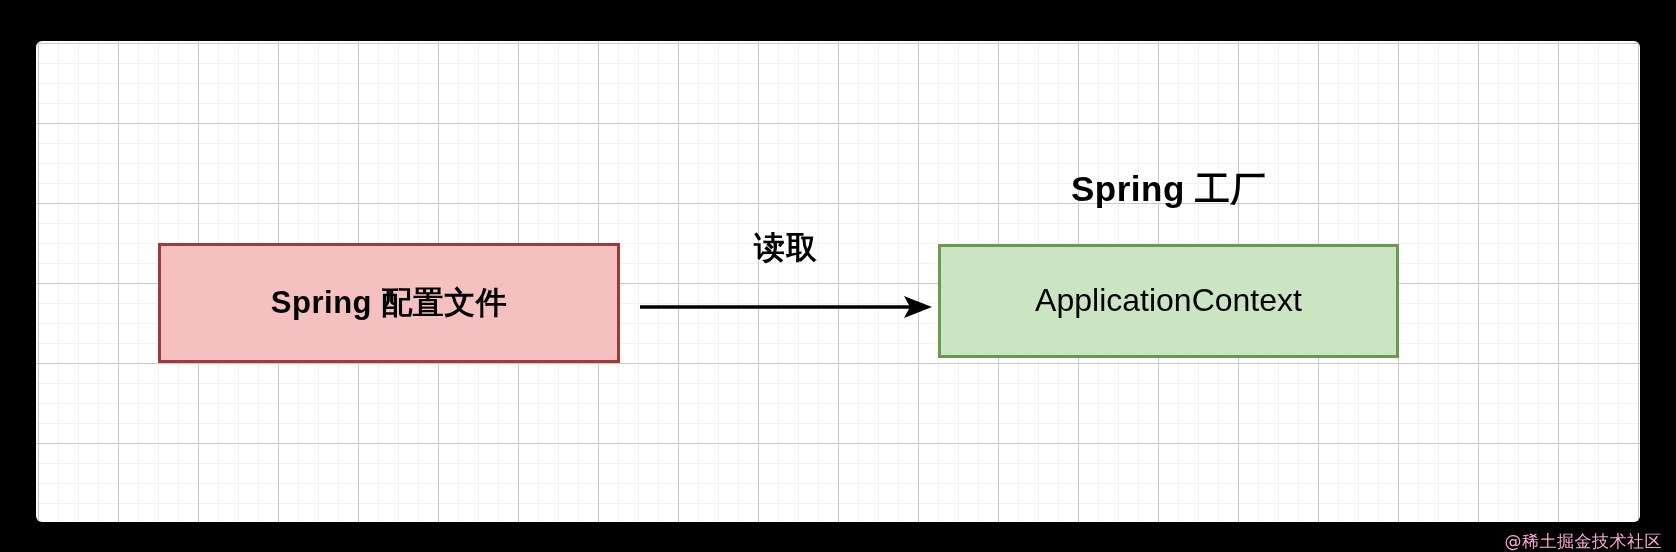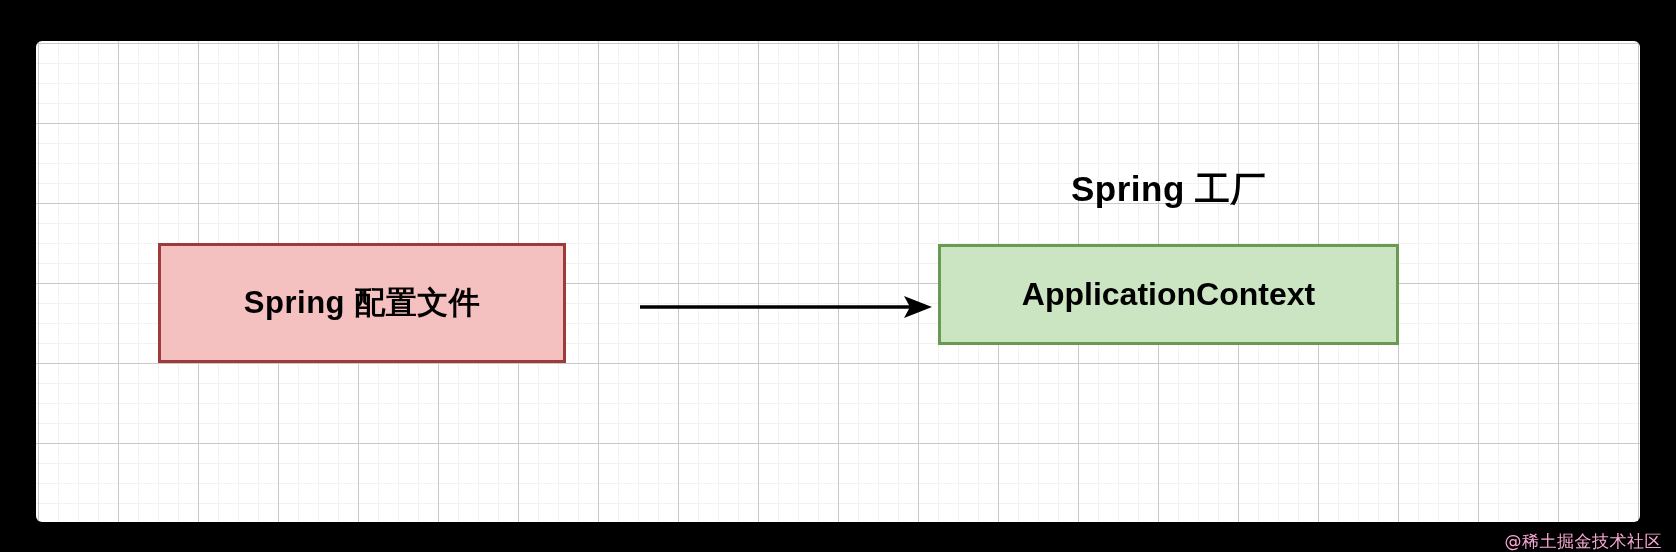--- a/index.html
+++ b/index.html
@@ -52,38 +52,38 @@
     display: flex;
     align-items: center;
     justify-content: center;
     color: #000000;
     line-height: 1.1;
   }
 
   #node-config {
     left: 122px;      
     top: 202px;       
-    width: 408px;     
+    width: 462px;     
     height: 120px;    
     background: #f5c0c0;
     border: 3px solid #9e3a3a;
     font-size: 31px;
     font-weight: bold;
     letter-spacing: 0.5px;
   }
 
   #node-context {
     left: 902px;      
     top: 203px;       
     width: 461px;     
-    height: 101px;    
+    height: 114px;    
     background: #cbe5c3;
     border: 3px solid #6a9a52;
     font-size: 32px;
-    font-weight: bold;
+    font-weight: normal;
   }
 
   
   #factory-title {
     position: absolute;
     left: 902px;
     top: 125px;
     width: 461px;
     text-align: center;
     font-size: 35px;
@@ -131,20 +131,21 @@
 <div id="stage">
 
   <div id="canvas">
 
     <div id="factory-title">Spring 工厂</div>
 
     <div class="node" id="node-config">
       <span>Spring 配置文件</span>
     </div>
 
+    <div id="arrow-label">读取</div>
 
     <div id="arrow-group">
       <svg width="300" height="40" viewBox="0 0 300 40">
         <line x1="4" y1="20" x2="282" y2="20" stroke="#000000" stroke-width="3.5"></line>
         <polygon points="296,20 268,9 274,20 268,31" fill="#000000"></polygon>
       </svg>
     </div>
 
     <div class="node" id="node-context">
       <span>ApplicationContext</span>

